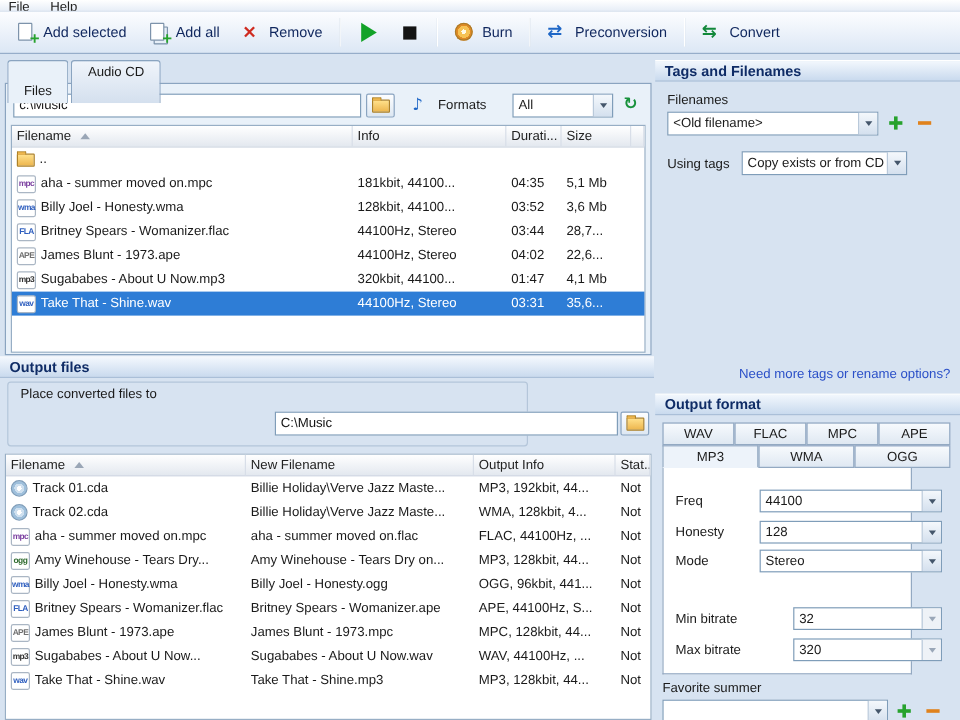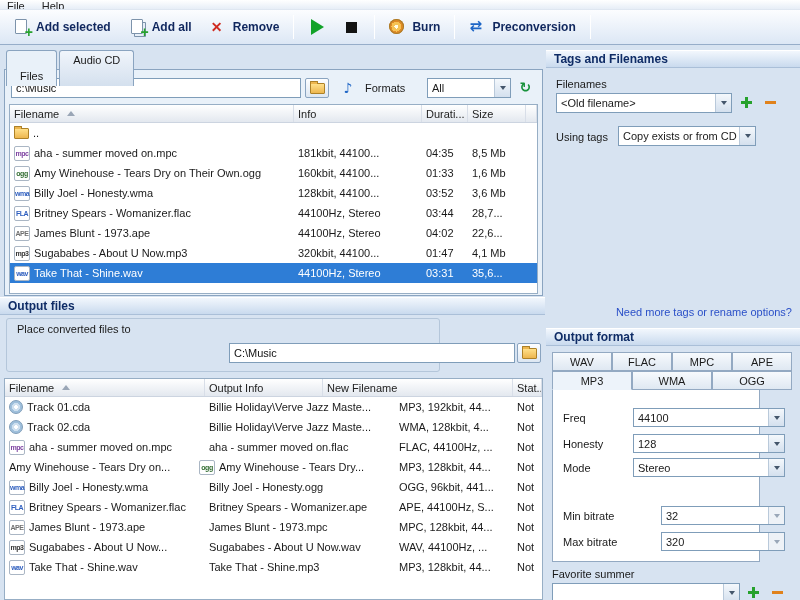--- a/index.html
+++ b/index.html
@@ -5,21 +5,21 @@
   *{box-sizing:border-box;margin:0;padding:0}
   html,body{width:800px;height:600px;overflow:hidden}
   body{font-family:"Liberation Sans",sans-serif;font-size:11px;background:#d7e3f1;position:relative;color:#1a1a1a}
 
   
   .menubar{position:absolute;left:0;top:0;right:0;height:10px;background:linear-gradient(#ffffff,#e7eef7);overflow:hidden;border-bottom:1px solid #dfe7f1}
   .menubar span{display:inline-block;font-size:11px;line-height:16px;margin-top:-7px;padding:0 7px;color:#222}
 
   
   .toolbar{position:absolute;left:0;top:10px;right:0;height:35px;background:linear-gradient(#fcfdff,#dce7f5);border-bottom:1px solid #96adc9;display:flex;align-items:center;padding:0 5px;gap:2px}
-  .tbtn{display:flex;align-items:center;gap:6px;padding:4px 8px;border-radius:3px;color:#10275e;font-weight:bold;font-size:12px;cursor:default}
+  .tbtn{display:flex;align-items:center;gap:6px;padding:4px 8px;border-radius:3px;color:#10275e;font-weight:normal;font-size:12px;cursor:default}
   .tsep{width:1px;height:24px;background:#b3c5da;border-right:1px solid #ffffff;margin:0 4px}
   .ticon{width:17px;height:16px;position:relative;display:inline-block;flex:none}
   .i-addfile::before,.i-addall::before{content:"";position:absolute;left:2px;top:0;width:10px;height:13px;background:#fff;border:1px solid #7d93ab;border-radius:1px}
   .i-addall::before{box-shadow:3px 3px 0 -1px #e6eef7,3px 3px 0 0 #7d93ab}
   .i-addfile::after,.i-addall::after{content:"+";position:absolute;right:-3px;bottom:-5px;color:var(--plus);font:bold 14px "Liberation Sans",sans-serif}
   .i-remove::before{content:"\2715";position:absolute;left:1px;top:0;color:#cf2b20;font:bold 14px "Liberation Sans",sans-serif}
   .i-play::before{content:"";position:absolute;left:3px;top:0;border-left:13px solid #12a228;border-top:8px solid transparent;border-bottom:8px solid transparent}
   .i-stop::before{content:"";position:absolute;left:3px;top:3px;width:11px;height:11px;background:#131313}
   .i-burn::before{content:"";position:absolute;left:0;top:0;width:15px;height:15px;border-radius:50%;background:radial-gradient(circle,#fffbe8 0 2px,#f6c254 2px 5px,#df8a25 5px 8px);box-shadow:inset 0 0 0 1px #a97b2a}
   .i-preconv::before{content:"\21c4";position:absolute;left:0;top:-2px;color:#1e66c6;font:bold 15px "DejaVu Sans",sans-serif}
@@ -118,20 +118,24 @@
   <div class="tbtn">
     <span class="ticon i-burn"></span>
     <span>Burn</span>
   </div>
   <div class="tsep"></div>
   <div class="tbtn">
     <span class="ticon i-preconv"></span>
     <span>Preconversion</span>
   </div>
   <div class="tsep"></div>
+  <div class="tbtn">
+    <span class="ticon i-convert"></span>
+    <span>Convert</span>
+  </div>
 </div>
 
 <div class="tabs">
   <div class="tab active">Files</div>
   <div class="tab">Audio CD</div>
 </div>
 
 <div class="files-page">
   <input class="txt" style="left: 6px; top: 8px; width: 290px; height: 20px;" readonly="" value="c:\Music">
   <div class="iconbtn" style="left:300px;top:8px;width:24px;height:20px">
@@ -170,27 +174,21 @@
         <div class="trow">
           <span class="cell col-fn"><span class="rowicon ffolder"></span>..</span>
           <span class="cell col-info"></span>
           <span class="cell col-dur"></span>
           <span class="cell col-size"></span>
         </div>
         <div class="trow">
           <span class="cell col-fn"><span class="rowicon fbadge" style="color: rgb(123, 63, 160);">mpc</span>aha - summer moved on.mpc</span>
           <span class="cell col-info">181kbit, 44100...</span>
           <span class="cell col-dur">04:35</span>
-          <span class="cell col-size">8,5 Mb</span>
-        </div>
-        <div class="trow">
-          <span class="cell col-fn"><span class="rowicon fbadge" style="color: rgb(47, 107, 47);">ogg</span>Amy Winehouse - Tears Dry on Their Own.ogg</span>
-          <span class="cell col-info">160kbit, 44100...</span>
-          <span class="cell col-dur">01:33</span>
-          <span class="cell col-size">1,6 Mb</span>
+          <span class="cell col-size">5,1 Mb</span>
         </div>
         <div class="trow">
           <span class="cell col-fn"><span class="rowicon fbadge" style="color: rgb(47, 95, 191);">wma</span>Billy Joel - Honesty.wma</span>
           <span class="cell col-info">128kbit, 44100...</span>
           <span class="cell col-dur">03:52</span>
           <span class="cell col-size">3,6 Mb</span>
         </div>
         <div class="trow">
           <span class="cell col-fn"><span class="rowicon fbadge" style="color: rgb(47, 95, 191);">FLA</span>Britney Spears - Womanizer.flac</span>
           <span class="cell col-info">44100Hz, Stereo</span>
@@ -229,25 +227,25 @@
     <span class="ffolder"></span>
   </div>
 </div>
 
 <div class="ftable" id="output-table">
   <div class="thead">
     <div class="th col-fn2">
       <span>Filename</span>
       <span class="sort-up"></span>
     </div>
+    <div class="th col-nfn">
+      <span>New Filename</span>
+    </div>
     <div class="th col-oinfo">
       <span>Output Info</span>
-    </div>
-    <div class="th col-nfn">
-      <span>New Filename</span>
     </div>
     <div class="th col-status">
       <span>Stat...</span>
     </div>
   </div>
   <div>
       <div class="trow">
         <span class="cell col-fn2"><span class="rowicon fcd"></span>Track 01.cda</span>
         <span class="cell col-nfn">Billie Holiday\Verve Jazz Maste...</span>
         <span class="cell col-oinfo">MP3, 192kbit, 44...</span>
@@ -259,22 +257,22 @@
         <span class="cell col-oinfo">WMA, 128kbit, 4...</span>
         <span class="cell col-status">Not</span>
       </div>
       <div class="trow">
         <span class="cell col-fn2"><span class="rowicon fbadge" style="color: rgb(123, 63, 160);">mpc</span>aha - summer moved on.mpc</span>
         <span class="cell col-nfn">aha - summer moved on.flac</span>
         <span class="cell col-oinfo">FLAC, 44100Hz, ...</span>
         <span class="cell col-status">Not</span>
       </div>
       <div class="trow">
+        <span class="cell col-fn2"><span class="rowicon fbadge" style="color: rgb(47, 107, 47);">ogg</span>Amy Winehouse - Tears Dry...</span>
         <span class="cell col-nfn">Amy Winehouse - Tears Dry on...</span>
-        <span class="cell col-fn2"><span class="rowicon fbadge" style="color: rgb(47, 107, 47);">ogg</span>Amy Winehouse - Tears Dry...</span>
         <span class="cell col-oinfo">MP3, 128kbit, 44...</span>
         <span class="cell col-status">Not</span>
       </div>
       <div class="trow">
         <span class="cell col-fn2"><span class="rowicon fbadge" style="color: rgb(47, 95, 191);">wma</span>Billy Joel - Honesty.wma</span>
         <span class="cell col-nfn">Billy Joel - Honesty.ogg</span>
         <span class="cell col-oinfo">OGG, 96kbit, 441...</span>
         <span class="cell col-status">Not</span>
       </div>
       <div class="trow">

